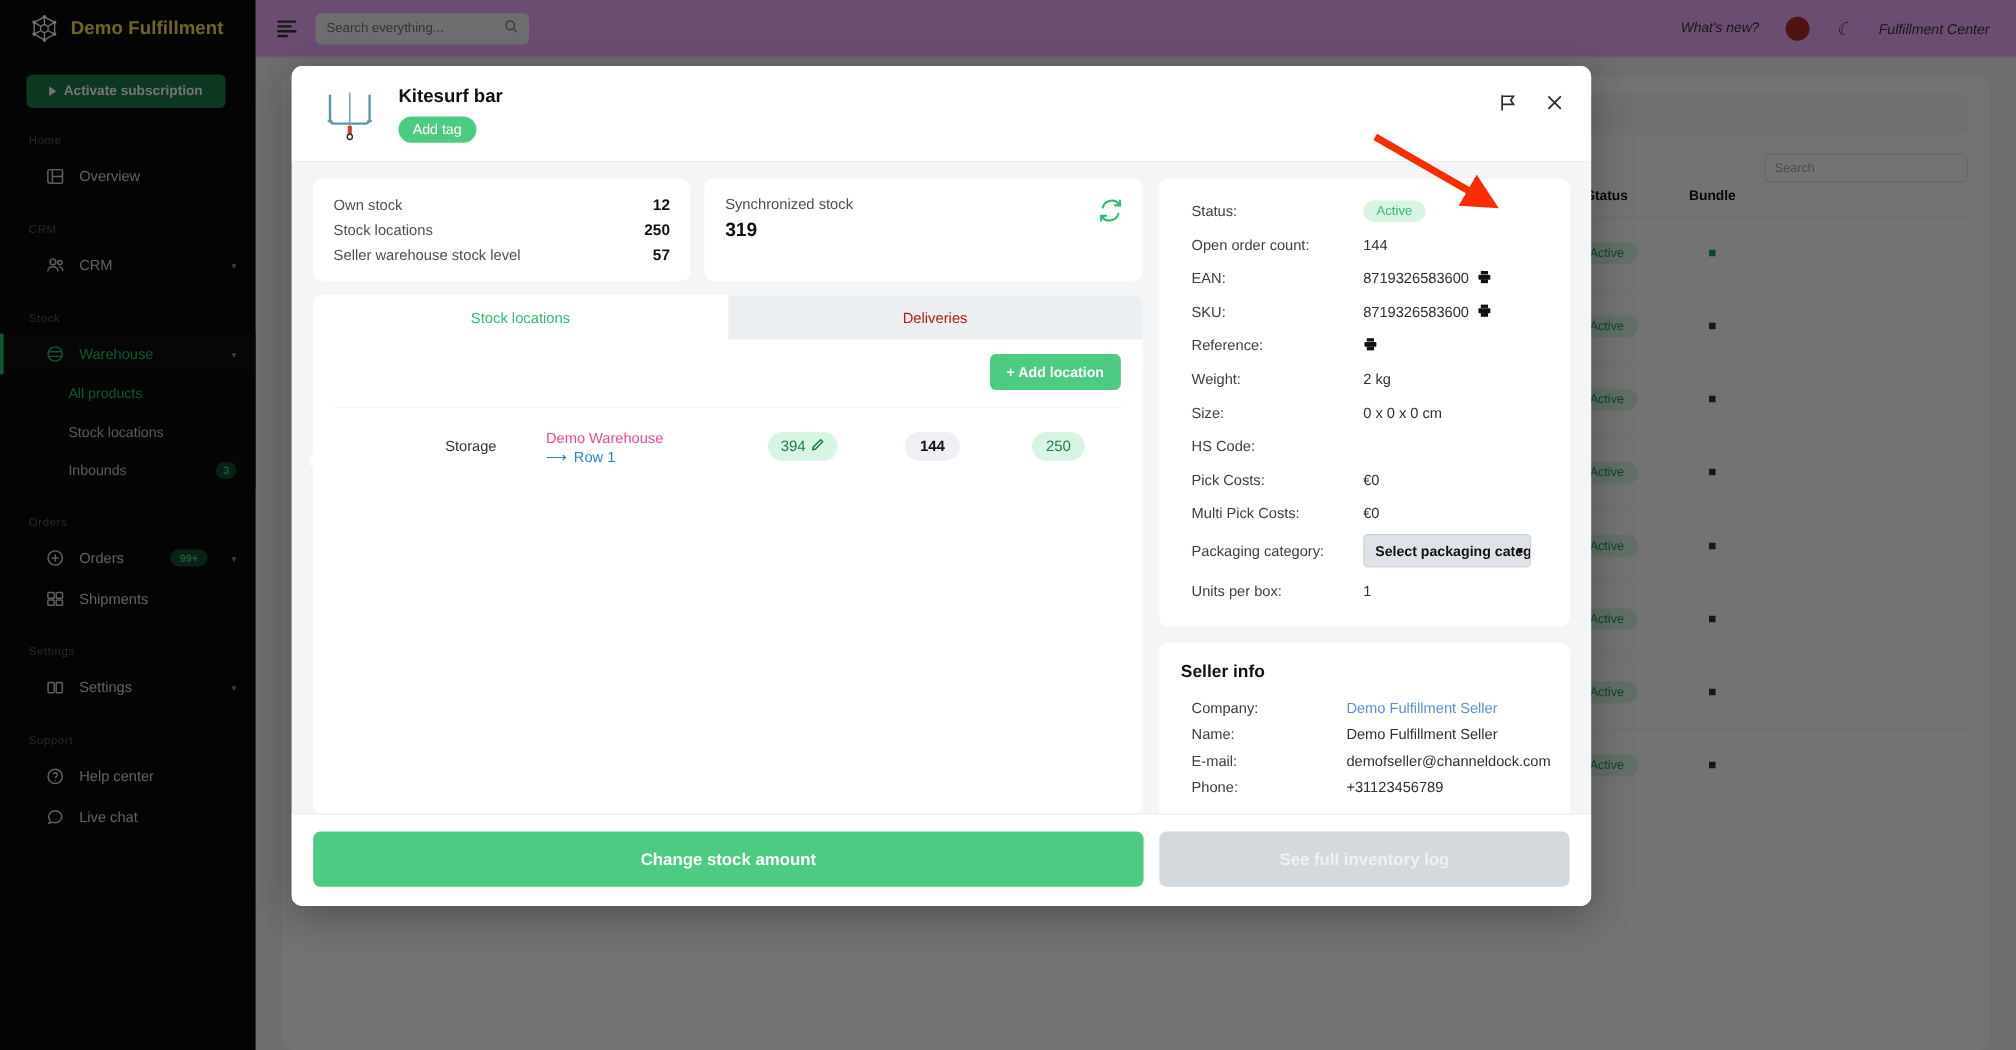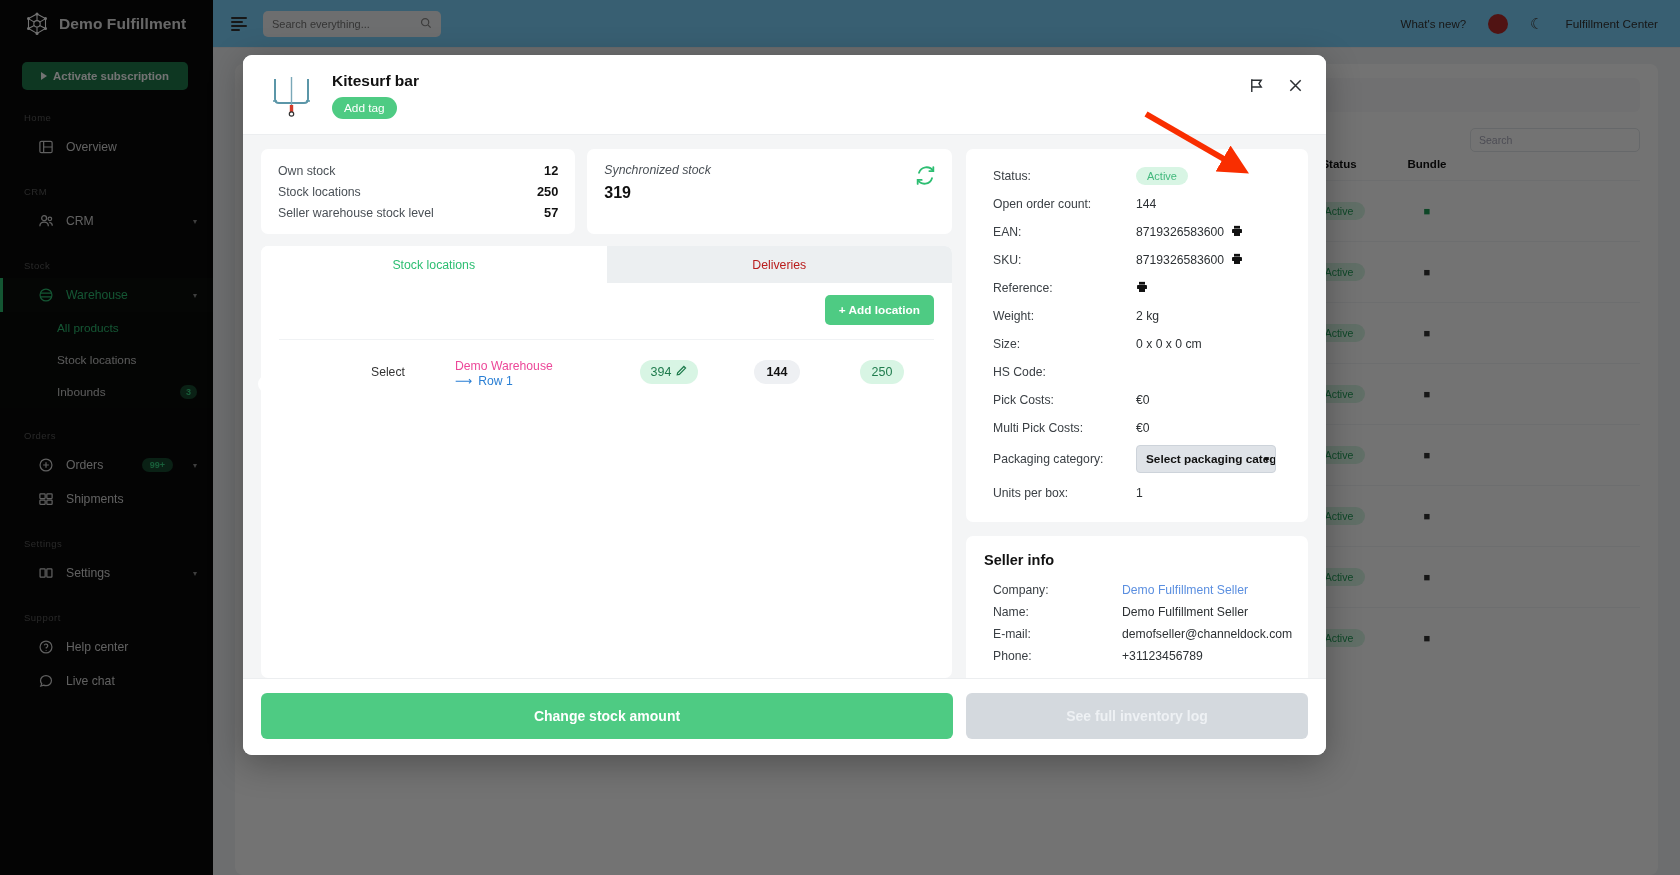--- a/index.html
+++ b/index.html
@@ -14,21 +14,21 @@
   .app { position: absolute; inset: 0; display: flex; }
 
   
   .sidebar {
     width: 213px; height: 875px; flex: 0 0 213px;
     background: #0a0a0a; color: #e8e8e8;
     padding: 0; position: relative; overflow: hidden;
   }
   .brand { display: flex; align-items: center; gap: 9px; padding: 14px 0 14px 24px; height: 48px; }
   .brand-logo { width: 26px; height: 26px; flex: 0 0 26px; }
-  .brand-name { font-size: 15.5px; font-weight: 700; color: #e5e5e5; letter-spacing: .1px; text-align: right; }
+  .brand-name { font-size: 15.5px; font-weight: 700; color: #fde047; letter-spacing: .1px; text-align: right; }
 
   .activate-btn {
     margin: 14px 20px 0 22px; height: 28px; border-radius: 5px;
     background: #1f7a4d; color: #fff; font-size: 11.4px; font-weight: 600;
     display: flex; align-items: center; justify-content: center; gap: 6px;
     border: none; cursor: pointer; width: 166px;
   }
   .activate-btn .play { width: 0; height: 0; border-left: 6px solid #fff; border-top: 4px solid transparent; border-bottom: 4px solid transparent; }
 
   .nav-group-label {
@@ -57,32 +57,32 @@
   .nav-sub .sub-lbl { flex: 1; }
   .badge-pill {
     background: #17492f; color: #35d07f; font-size: 9px; border-radius: 9px;
     padding: 2px 6px; font-weight: 600; min-width: 16px; text-align: center;
   }
   .badge-pill.wide { background:#17492f; color:#35d07f; padding: 2px 8px; }
 
   
   .main-col { flex: 1; min-width: 0; display: flex; flex-direction: column; background: #f1f3f5; }
   .topbar {
-    height: 48px; background: #7dd3fc; display: flex; align-items: center;
+    height: 48px; background: #f0abfc; display: flex; align-items: center;
     padding: 0 22px 0 18px; gap: 14px; border-bottom: 1px solid #e9ecef;
   }
   .hamburger { width: 18px; height: 14px; display:flex; flex-direction:column; justify-content:space-between; cursor:pointer; }
   .hamburger i { display:block; height: 2px; background:#333; border-radius: 1px; }
   .hamburger i:nth-child(1){ width:16px;} .hamburger i:nth-child(2){ width:12px;} .hamburger i:nth-child(3){ width:16px;} .hamburger i:nth-child(4){ width:9px;}
   .search-box {
     width: 178px; height: 26px; background: #f1f3f5; border-radius: 5px;
     display: flex; align-items: center; padding: 0 9px; gap: 6px;
   }
   .search-box input { border: none; background: transparent; outline: none; font-size: 11px; color: #555; flex: 1; font-family: inherit; }
-  .topbar-right { margin-left: auto; display: flex; align-items: center; gap: 22px; }
+  .topbar-right { margin-left: auto; display: flex; align-items: center; gap: 22px; font-style: italic; }
   .whatsnew { font-size: 11.5px; color: #333; cursor: pointer; }
   .avatar-red { width: 20px; height: 20px; border-radius: 50%; background: #b22a2a; }
   .moon { font-size: 15px; color: #444; cursor:pointer; }
   .user-name { font-size: 11.8px; color: #333; }
 
   .content-area { flex: 1; padding: 16px 22px 0 22px; overflow: hidden; position: relative; }
   .page-card { background: #fff; border-radius: 8px; height: 100%; padding: 14px 18px; }
   .page-card-topbar { height: 34px; border-radius: 6px; background: #f8f9fa; margin-bottom: 16px; }
   .tbl-search { width: 170px; height: 24px; border:1px solid #e3e6ea; border-radius:5px; font-size:10.5px; color:#aab; display:flex; align-items:center; padding:0 8px; margin-left:auto; }
   .tbl-head-row { display: flex; font-size: 11.5px; font-weight: 700; color: #111; padding: 6px 0 10px; }
@@ -125,21 +125,21 @@
 
   .card { background: #fff; border-radius: 7px; }
 
   .stats-row { display: flex; gap: 12px; }
   .stat-card { flex: 1; padding: 14px 17px; }
   .stat-line { display: flex; align-items: baseline; font-size: 12.3px; color: #4a5056; margin-bottom: 6px; }
   .stat-line:last-child { margin-bottom: 0; justify-content: space-between; }
   .stat-line .sl { flex: 1; }
   .stat-line .sv { font-weight: 700; color: #111; font-size: 12.8px; }
   .sync-card { flex: 1.18; padding: 14px 17px; position: relative; }
-  .sync-label { font-size: 12.3px; color: #4a5056; margin-bottom: 7px; font-style: italic; }
+  .sync-label { font-size: 12.3px; color: #4a5056; margin-bottom: 7px; }
   .sync-val { font-size: 16px; font-weight: 700; color: #111; }
   .sync-ico { position: absolute; right: 16px; top: 16px; cursor: pointer; }
 
   .tabs-card { flex: 1; display: flex; flex-direction: column; min-height: 0; }
   .tabs { display: flex; height: 37px; flex: 0 0 37px; }
   .tab {
     flex: 1; display: flex; align-items: center; justify-content: center;
     font-size: 12.3px; cursor: pointer; color: #b91c1c; background: #eceff1;
     border-top-left-radius: 7px;
   }
@@ -585,21 +585,21 @@
           <div class="add-loc-wrap">
             <button class="add-loc-btn">+  Add location</button>
           </div>
 
           <div class="loc-table">
 
             <div class="loc-row">
               <span class="col-sync">
                 <span class="toggle"><span class="knob"></span></span>
               </span>
-              <span class="col-type">Select</span>
+              <span class="col-type">Storage</span>
               <span class="col-loc">
                 <span class="loc-name">Demo Warehouse</span>
                 <span class="loc-row-link">
                   <span class="arrow-r">⟶</span>
                   <span>Row 1</span>
                 </span>
               </span>
               <span class="col-total">
                 <span class="pill-total">
                   <span>394</span>

